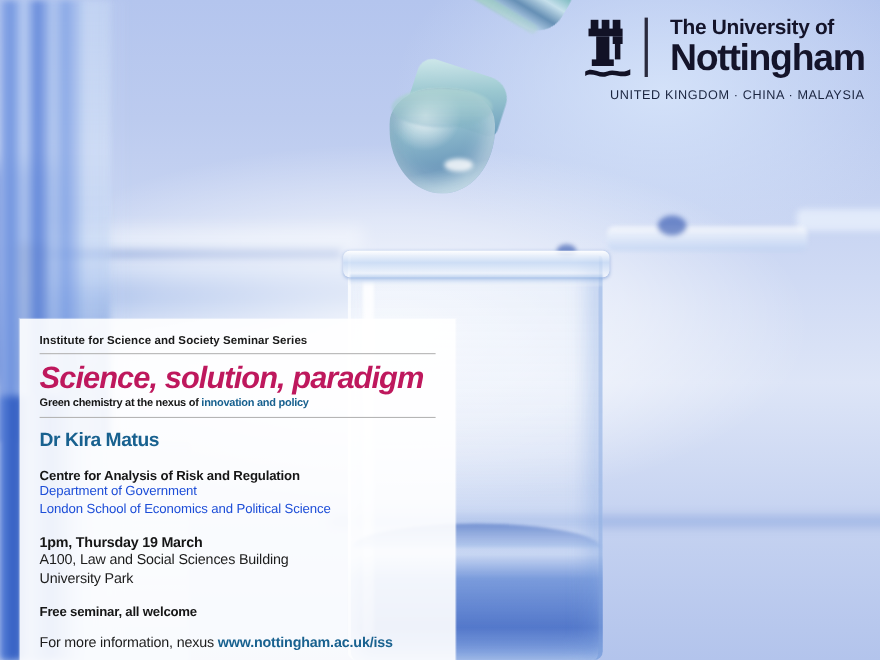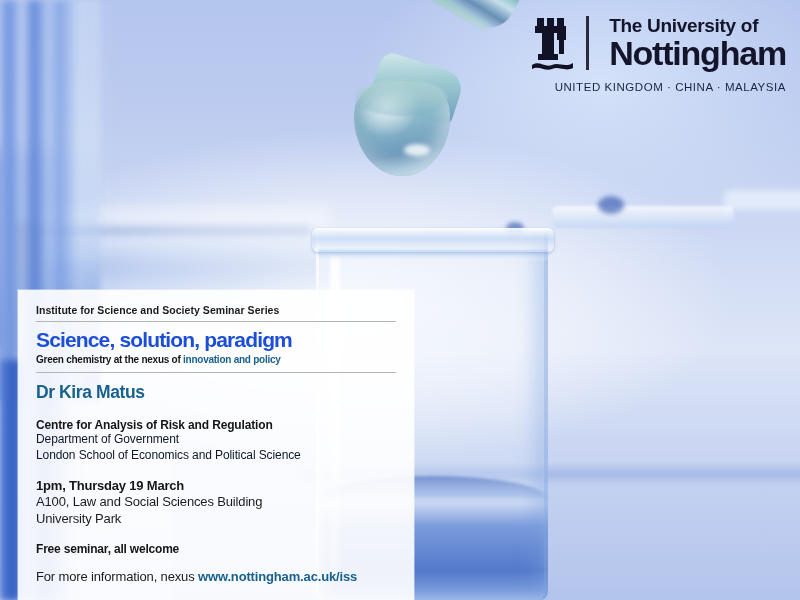--- a/index.html
+++ b/index.html
@@ -235,37 +235,38 @@
     padding:14px 18px 0 18px;
     box-shadow:0 0 0 1px rgba(255,255,255,.35);
   }
   .series {
     font-size:10.5px; font-weight:bold; color:#1a1a1a; letter-spacing:.05px;
     padding-bottom:5px;
   }
   .rule { height:1px; background:#b5b5b5; margin:0 0 7px 0; }
   .rule2 { height:1px; background:#b5b5b5; margin:7px 0 9px 0; }
   .title {
-    font-size:21px; font-weight:bold; color:#1d4ed8; letter-spacing:-.85px;
+    font-size:28px; font-weight:bold; color:#be185d; letter-spacing:-.85px;
     line-height:1.04;
+    font-style:italic;
   }
   .subtitle {
     font-size:10px; font-weight:bold; color:#161616; letter-spacing:-.25px;
     margin-top:3px;
   }
   .subtitle .hl { color:#18618f; }
   .speaker {
     font-size:17.5px; font-weight:bold; color:#18618f; letter-spacing:-.4px;
     line-height:1.15;
   }
   .affil-b {
     font-size:12px; font-weight:bold; color:#161616; margin-top:16px; letter-spacing:-.15px;
   }
   .affil {
-    font-size:12px; color:#0f172a; letter-spacing:-.1px; line-height:1.32;
+    font-size:12px; color:#1d4ed8; letter-spacing:-.1px; line-height:1.32;
   }
   .when {
     font-size:13px; font-weight:bold; color:#161616; margin-top:14px; letter-spacing:-.2px;
   }
   .where { font-size:13px; color:#1c1c1c; letter-spacing:-.15px; line-height:1.33; }
   .free {
     font-size:12px; font-weight:bold; color:#161616; margin-top:15px; letter-spacing:-.2px;
   }
   .more {
     font-size:13px; color:#1c1c1c; margin-top:13px; letter-spacing:-.15px;

